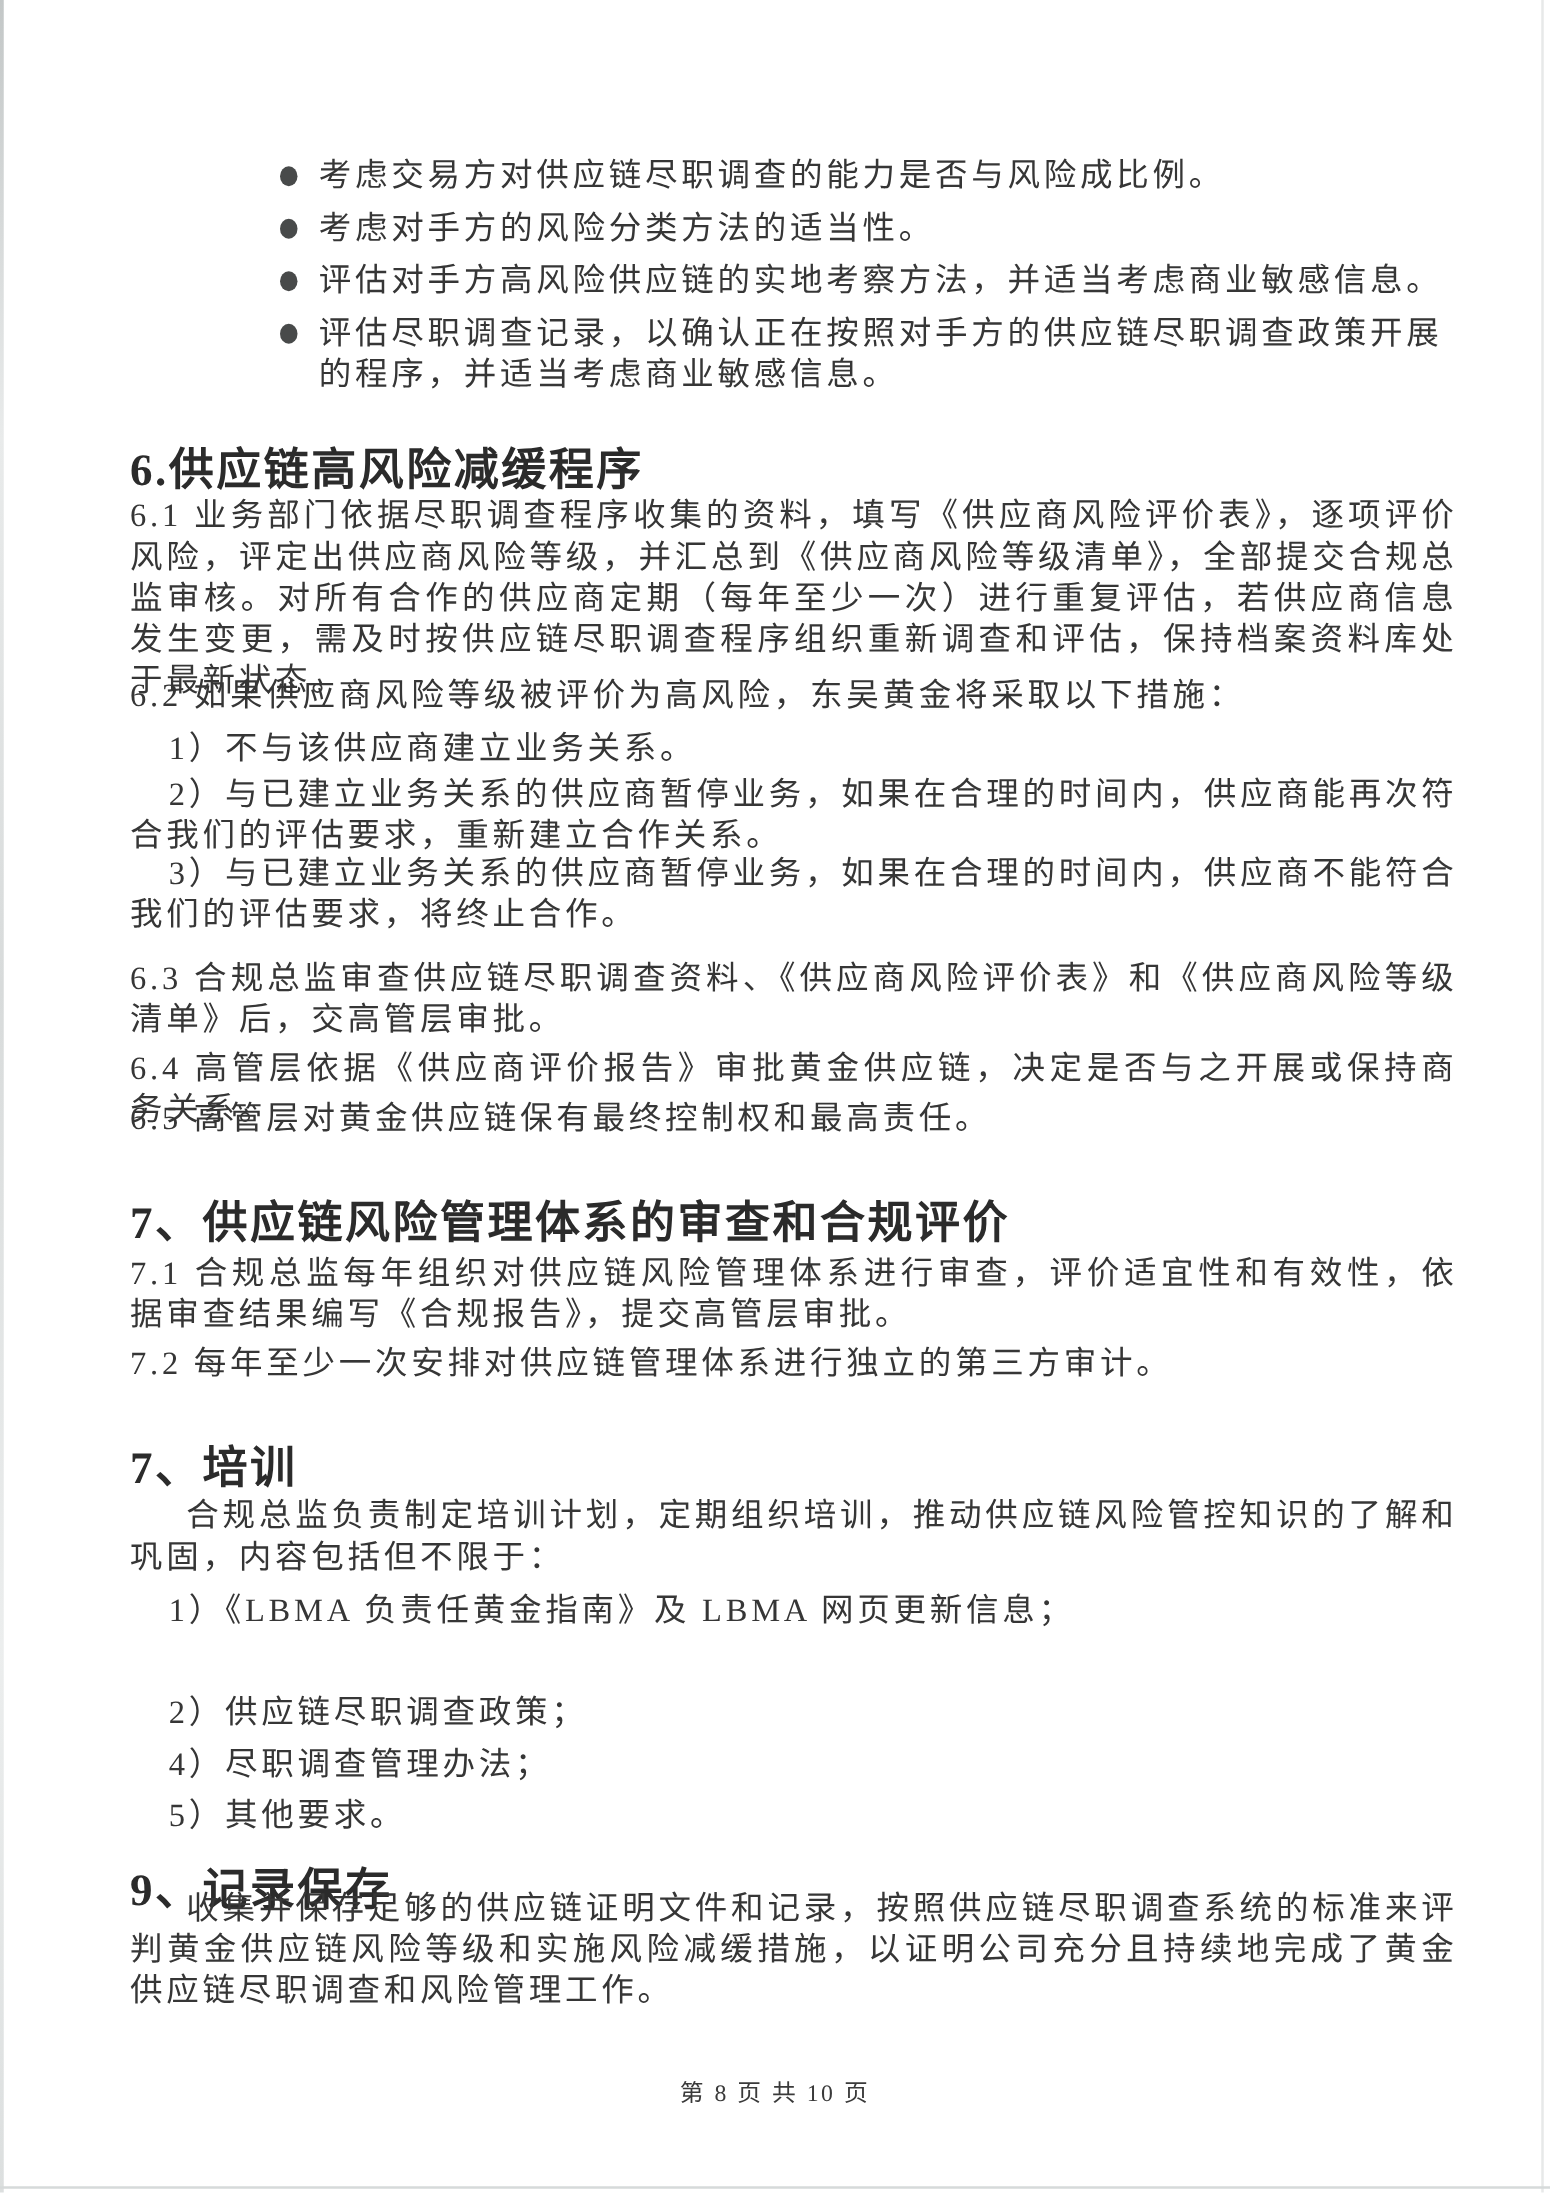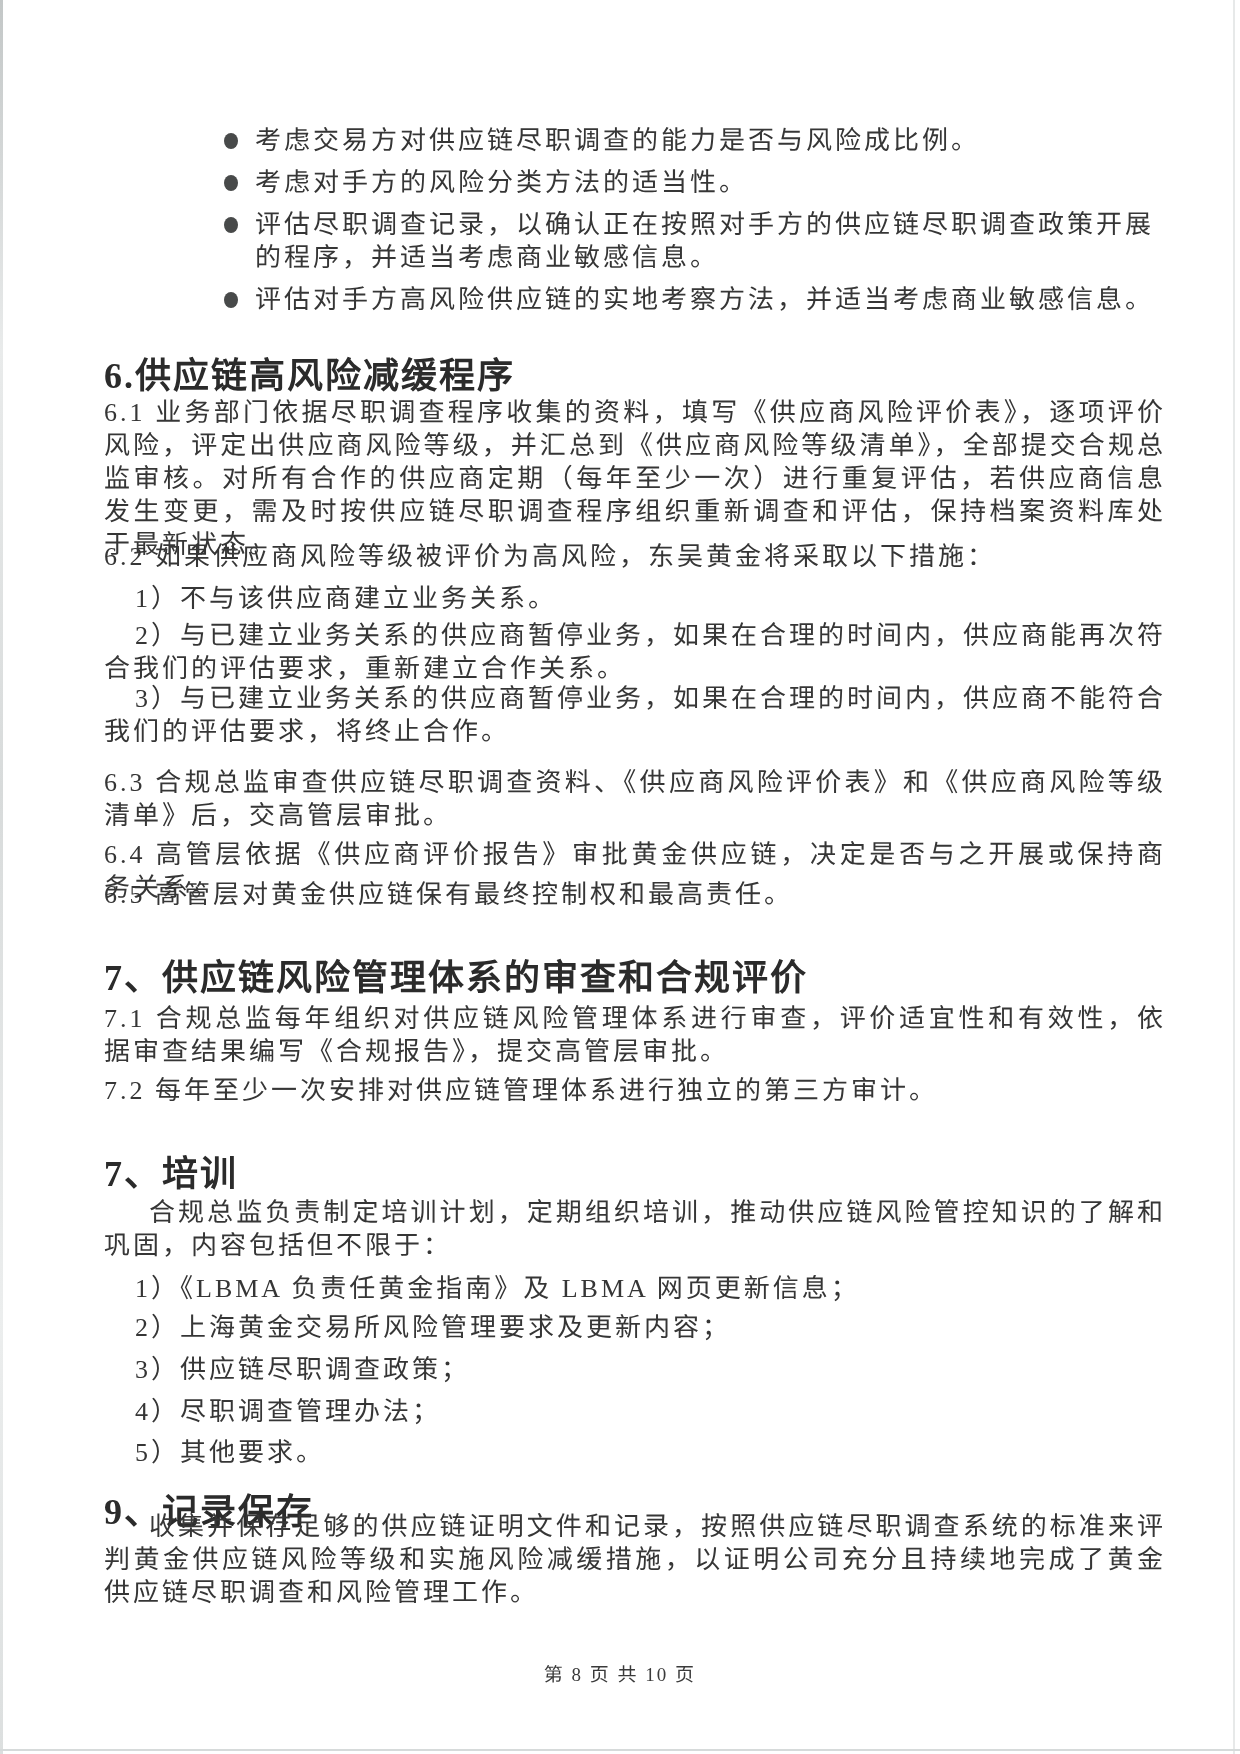--- a/index.html
+++ b/index.html
@@ -109,47 +109,46 @@
     <li>
       <span class="dot"></span>
       <span>考虑交易方对供应链尽职调查的能力是否与风险成比例。</span>
     </li>
     <li>
       <span class="dot"></span>
       <span>考虑对手方的风险分类方法的适当性。</span>
     </li>
     <li>
       <span class="dot"></span>
-      <span>评估尽职调查记录，以确认正在按照对手方的供应链尽职调查政策开展的程序，并适当考虑商业敏感信息。</span>
+      <span>评估对手方高风险供应链的实地考察方法，并适当考虑商业敏感信息。</span>
     </li>
     <li>
       <span class="dot"></span>
-      <span>评估对手方高风险供应链的实地考察方法，并适当考虑商业敏感信息。</span>
+      <span>评估尽职调查记录，以确认正在按照对手方的供应链尽职调查政策开展的程序，并适当考虑商业敏感信息。</span>
     </li>
   </ul>
 
   <h2 class="heading" style="top:360px">6.供应链高风险减缓程序</h2>
   <p class="para" style="top:396px">6.1 业务部门依据尽职调查程序收集的资料，填写《供应商风险评价表》，逐项评价风险，评定出供应商风险等级，并汇总到《供应商风险等级清单》，全部提交合规总监审核。对所有合作的供应商定期（每年至少一次）进行重复评估，若供应商信息发生变更，需及时按供应链尽职调查程序组织重新调查和评估，保持档案资料库处于最新状态。</p>
   <p class="para" style="top:540px">6.2 如果供应商风险等级被评价为高风险，东吴黄金将采取以下措施：</p>
   <p class="para indent-num" style="top:582px">1）不与该供应商建立业务关系。</p>
   <p class="para indent-num" style="top:619px">2）与已建立业务关系的供应商暂停业务，如果在合理的时间内，供应商能再次符合我们的评估要求，重新建立合作关系。</p>
   <p class="para indent-num" style="top:682px">3）与已建立业务关系的供应商暂停业务，如果在合理的时间内，供应商不能符合我们的评估要求，将终止合作。</p>
   <p class="para" style="top:766px">6.3 合规总监审查供应链尽职调查资料、《供应商风险评价表》和《供应商风险等级清单》后，交高管层审批。</p>
   <p class="para" style="top:838px">6.4 高管层依据《供应商评价报告》审批黄金供应链，决定是否与之开展或保持商务关系。</p>
   <p class="para" style="top:878px">6.5 高管层对黄金供应链保有最终控制权和最高责任。</p>
 
   <h2 class="heading" style="top:962px">7、供应链风险管理体系的审查和合规评价</h2>
   <p class="para" style="top:1002px">7.1 合规总监每年组织对供应链风险管理体系进行审查，评价适宜性和有效性，依据审查结果编写《合规报告》，提交高管层审批。</p>
   <p class="para" style="top:1074px">7.2 每年至少一次安排对供应链管理体系进行独立的第三方审计。</p>
 
   <h2 class="heading" style="top:1158px">7、培训</h2>
   <p class="para indent-para" style="top:1196px">合规总监负责制定培训计划，定期组织培训，推动供应链风险管控知识的了解和巩固，内容包括但不限于：</p>
   <p class="para indent-num" style="top:1272px">1）《LBMA 负责任黄金指南》及 LBMA 网页更新信息；</p>
-  <p class="para indent-num" style="top:1311px">2）上海黄金交易所风险管理要求及更新内容；</p>
-  <p class="para indent-num" style="top:1353px">3）供应链尽职调查政策；</p>
+  <p class="para indent-num" style="top:1353px">2）供应链尽职调查政策；</p>
   <p class="para indent-num" style="top:1395px">4）尽职调查管理办法；</p>
   <p class="para indent-num" style="top:1436px">5）其他要求。</p>
 
   <h2 class="heading" style="top:1496px">9、记录保存</h2>
   <p class="para indent-para" style="top:1510px">收集并保存足够的供应链证明文件和记录，按照供应链尽职调查系统的标准来评判黄金供应链风险等级和实施风险减缓措施，以证明公司充分且持续地完成了黄金供应链尽职调查和风险管理工作。</p>
 
   <div class="footer">第 8 页 共 10 页</div>
 
 </div>
 

